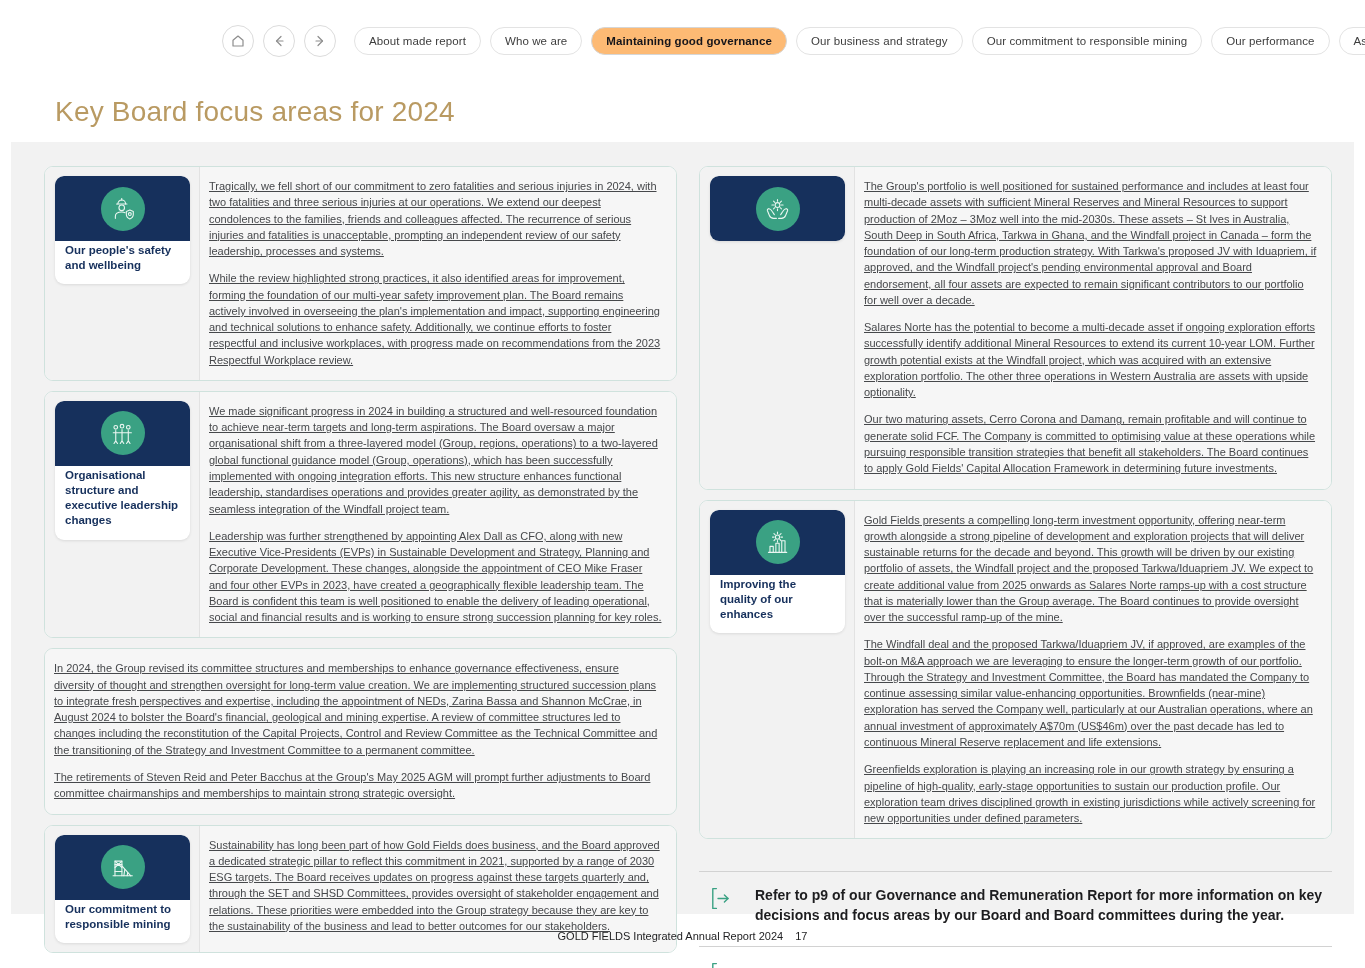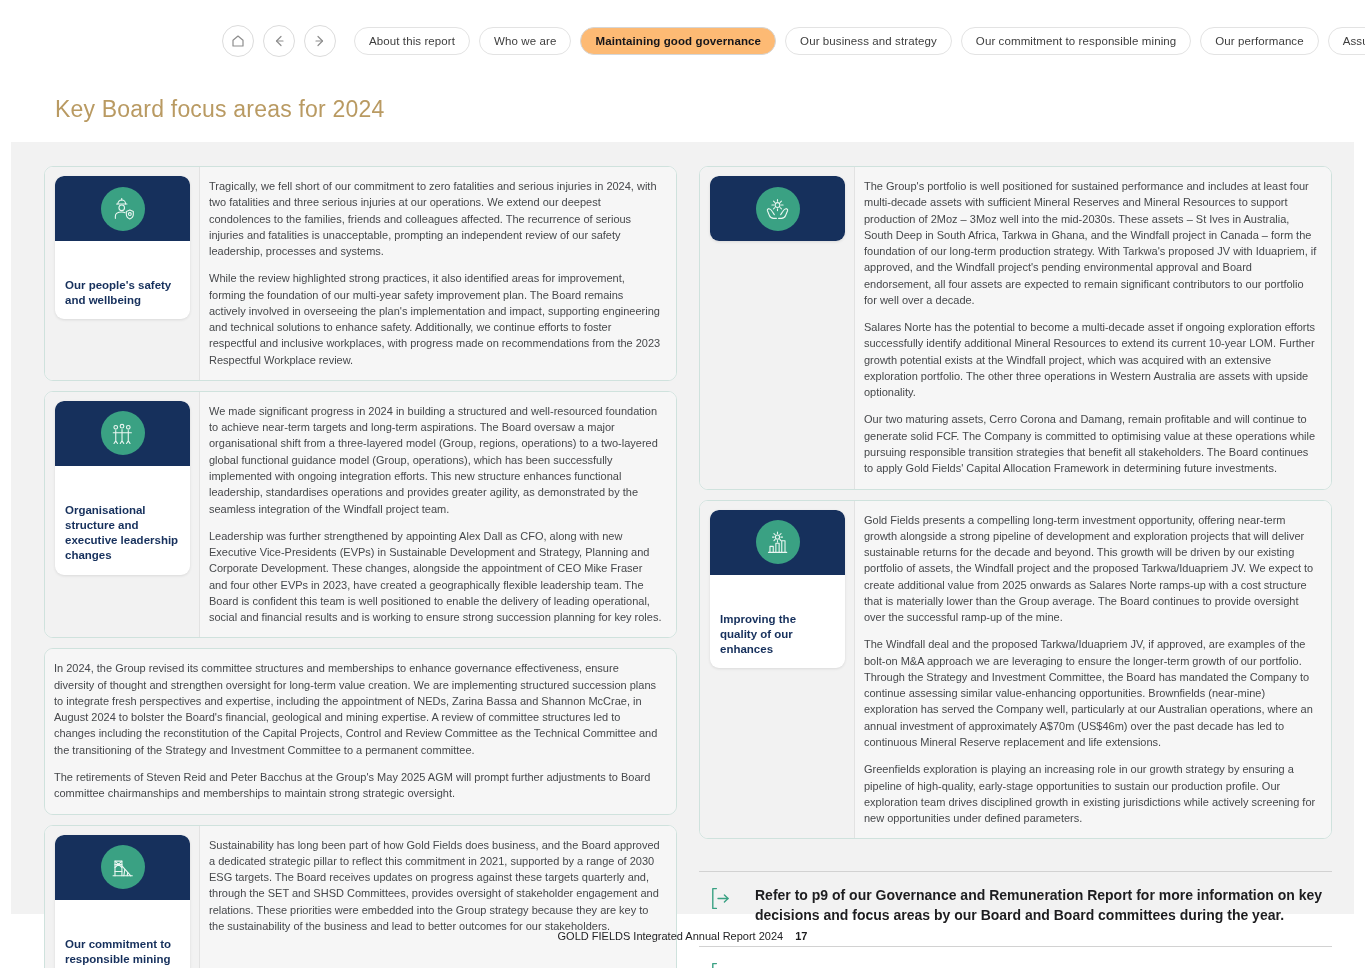--- a/index.html
+++ b/index.html
@@ -46,21 +46,21 @@
   }
   .pill.active {
     background: #fdba74;
     border-color: #d6d6d6;
     color: #15151a;
     font-weight: 700;
   }
 
   
   .page-title {
-    font-size: 23px;
+    font-size: 28px;
     color: #b99a62;
     padding: 14px 0 0 55px;
     letter-spacing: .2px;
     font-weight: 400;
   }
 
   
   .canvas {
     position: absolute;
     top: 142px; left: 11px;
@@ -105,37 +105,37 @@
     display: flex; align-items: center; justify-content: center;
   }
   .badge {
     width: 44px; height: 44px;
     border-radius: 50%;
     background: #3aa183;
     display: flex; align-items: center; justify-content: center;
   }
   .badge svg { display: block; }
   .tile-label {
-    padding: 9px 10px 11px 10px;
+    padding: 2px 10px 11px 10px;
     font-size: 11.5px;
     font-weight: 700;
     color: #16305c;
     line-height: 1.32;
-    margin-top: 28px;
   }
   .card-body {
     flex: 1 1 auto;
     padding: 11px 14px 12px 9px;
     background: #f6f6f6;
   }
   .card-body p {
     margin: 0 0 11px 0;
     font-size: 11px;
     line-height: 1.48;
     color: #46484b;
+    text-decoration: underline;
   }
   .card-body p:last-child { margin-bottom: 0; }
 
   
   .refs { margin-top: 22px; width: 633px; }
   .ref-row {
     border-top: 1px solid #d2d2d2;
     display: flex;
     align-items: flex-start;
     gap: 23px;
@@ -150,21 +150,21 @@
   }
 
   
   .pagefoot {
     position: absolute;
     bottom: 26px; left: 0; width: 100%;
     text-align: center;
     font-size: 11px;
     color: #1d1d1f;
   }
-  .pagefoot .pg { font-weight: 700; margin-left: 12px; margin-top: 30px; }
+  .pagefoot .pg { font-weight: 400; margin-left: 12px; margin-top: 30px; }
 </style>
 </head>
 <body>
 
 <div class="topnav">
   <div class="nav-circle">
     <span>
       <svg width="16" height="16" viewBox="0 0 16 16" fill="none" stroke="#8d8d8d" stroke-width="1.2">
         <path d="M3 7.2 8 3l5 4.2V13H3z" stroke-linejoin="round"></path>
       </svg>
@@ -181,21 +181,21 @@
   <div class="nav-circle">
     <span>
       <svg width="16" height="16" viewBox="0 0 16 16" fill="none" stroke="#8d8d8d" stroke-width="1.2">
         <path d="M6 3.5 10.5 8 6 12.5" stroke-linecap="round" stroke-linejoin="round"></path>
         <path d="M10.4 8H4" stroke-linecap="round"></path>
       </svg>
     </span>
   </div>
   <div class="nav-gap"></div>
 
-  <div class="pill">About this report</div>
+  <div class="pill">About made report</div>
   <div class="pill">Who we are</div>
   <div class="pill active">Maintaining good governance</div>
   <div class="pill">Our business and strategy</div>
   <div class="pill">Our commitment to responsible mining</div>
   <div class="pill">Our performance</div>
   <div class="pill">Assurance</div>
 </div>
 
 <div class="page-title">Key Board focus areas for 2024</div>
 

